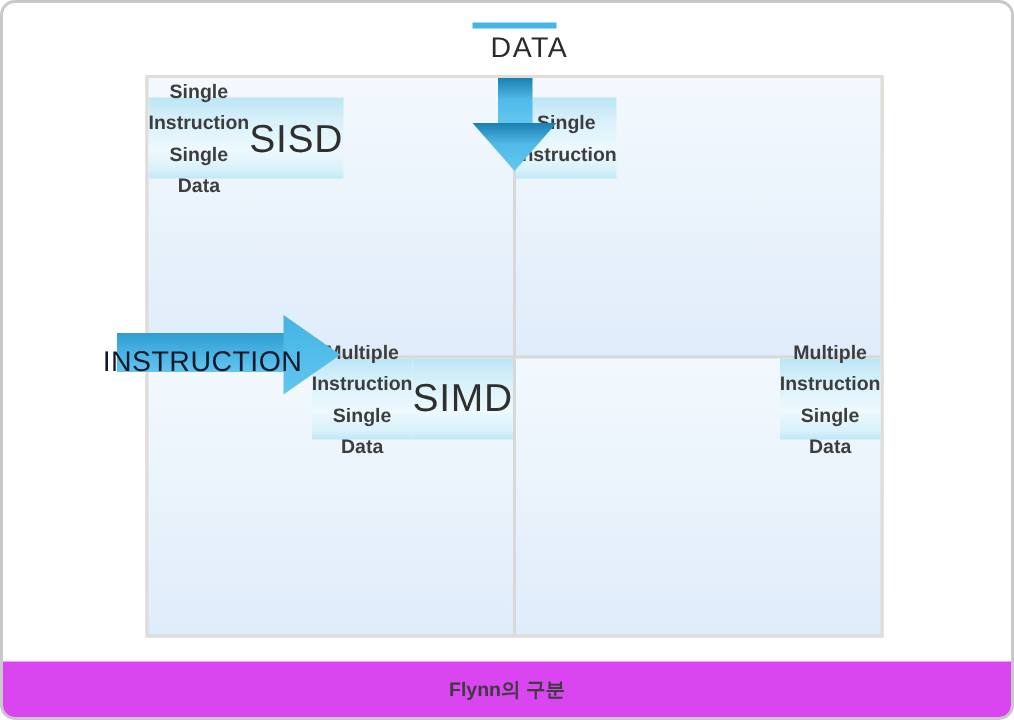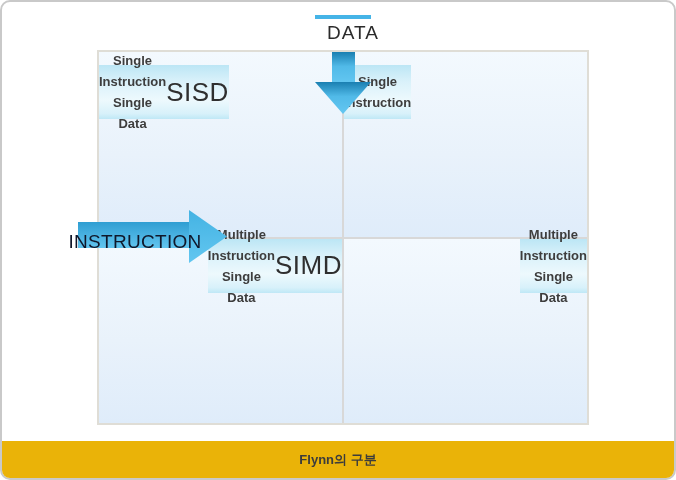--- a/index.html
+++ b/index.html
@@ -62,21 +62,21 @@
   .instruction-arrow { position:absolute; left:74px; top:207px; }
   .instruction-text {
     position:absolute; left:76px; top:220px; width:114px; height:40px;
     display:flex; align-items:center; justify-content:center;
     font-size:19px; color:#0f172a; letter-spacing:0.3px;
   }
 
   
   .footer {
     position:absolute; left:0; right:0; bottom:0; height:37px;
-    background:#eab308;
+    background:#d946ef;
     display:flex; align-items:center; justify-content:center;
     font-size:13px; font-weight:bold; color:#3c3c3c;
   }
 </style>
 </head>
 <body>
 
 <div class="frame">
 
   <div class="data-group">

